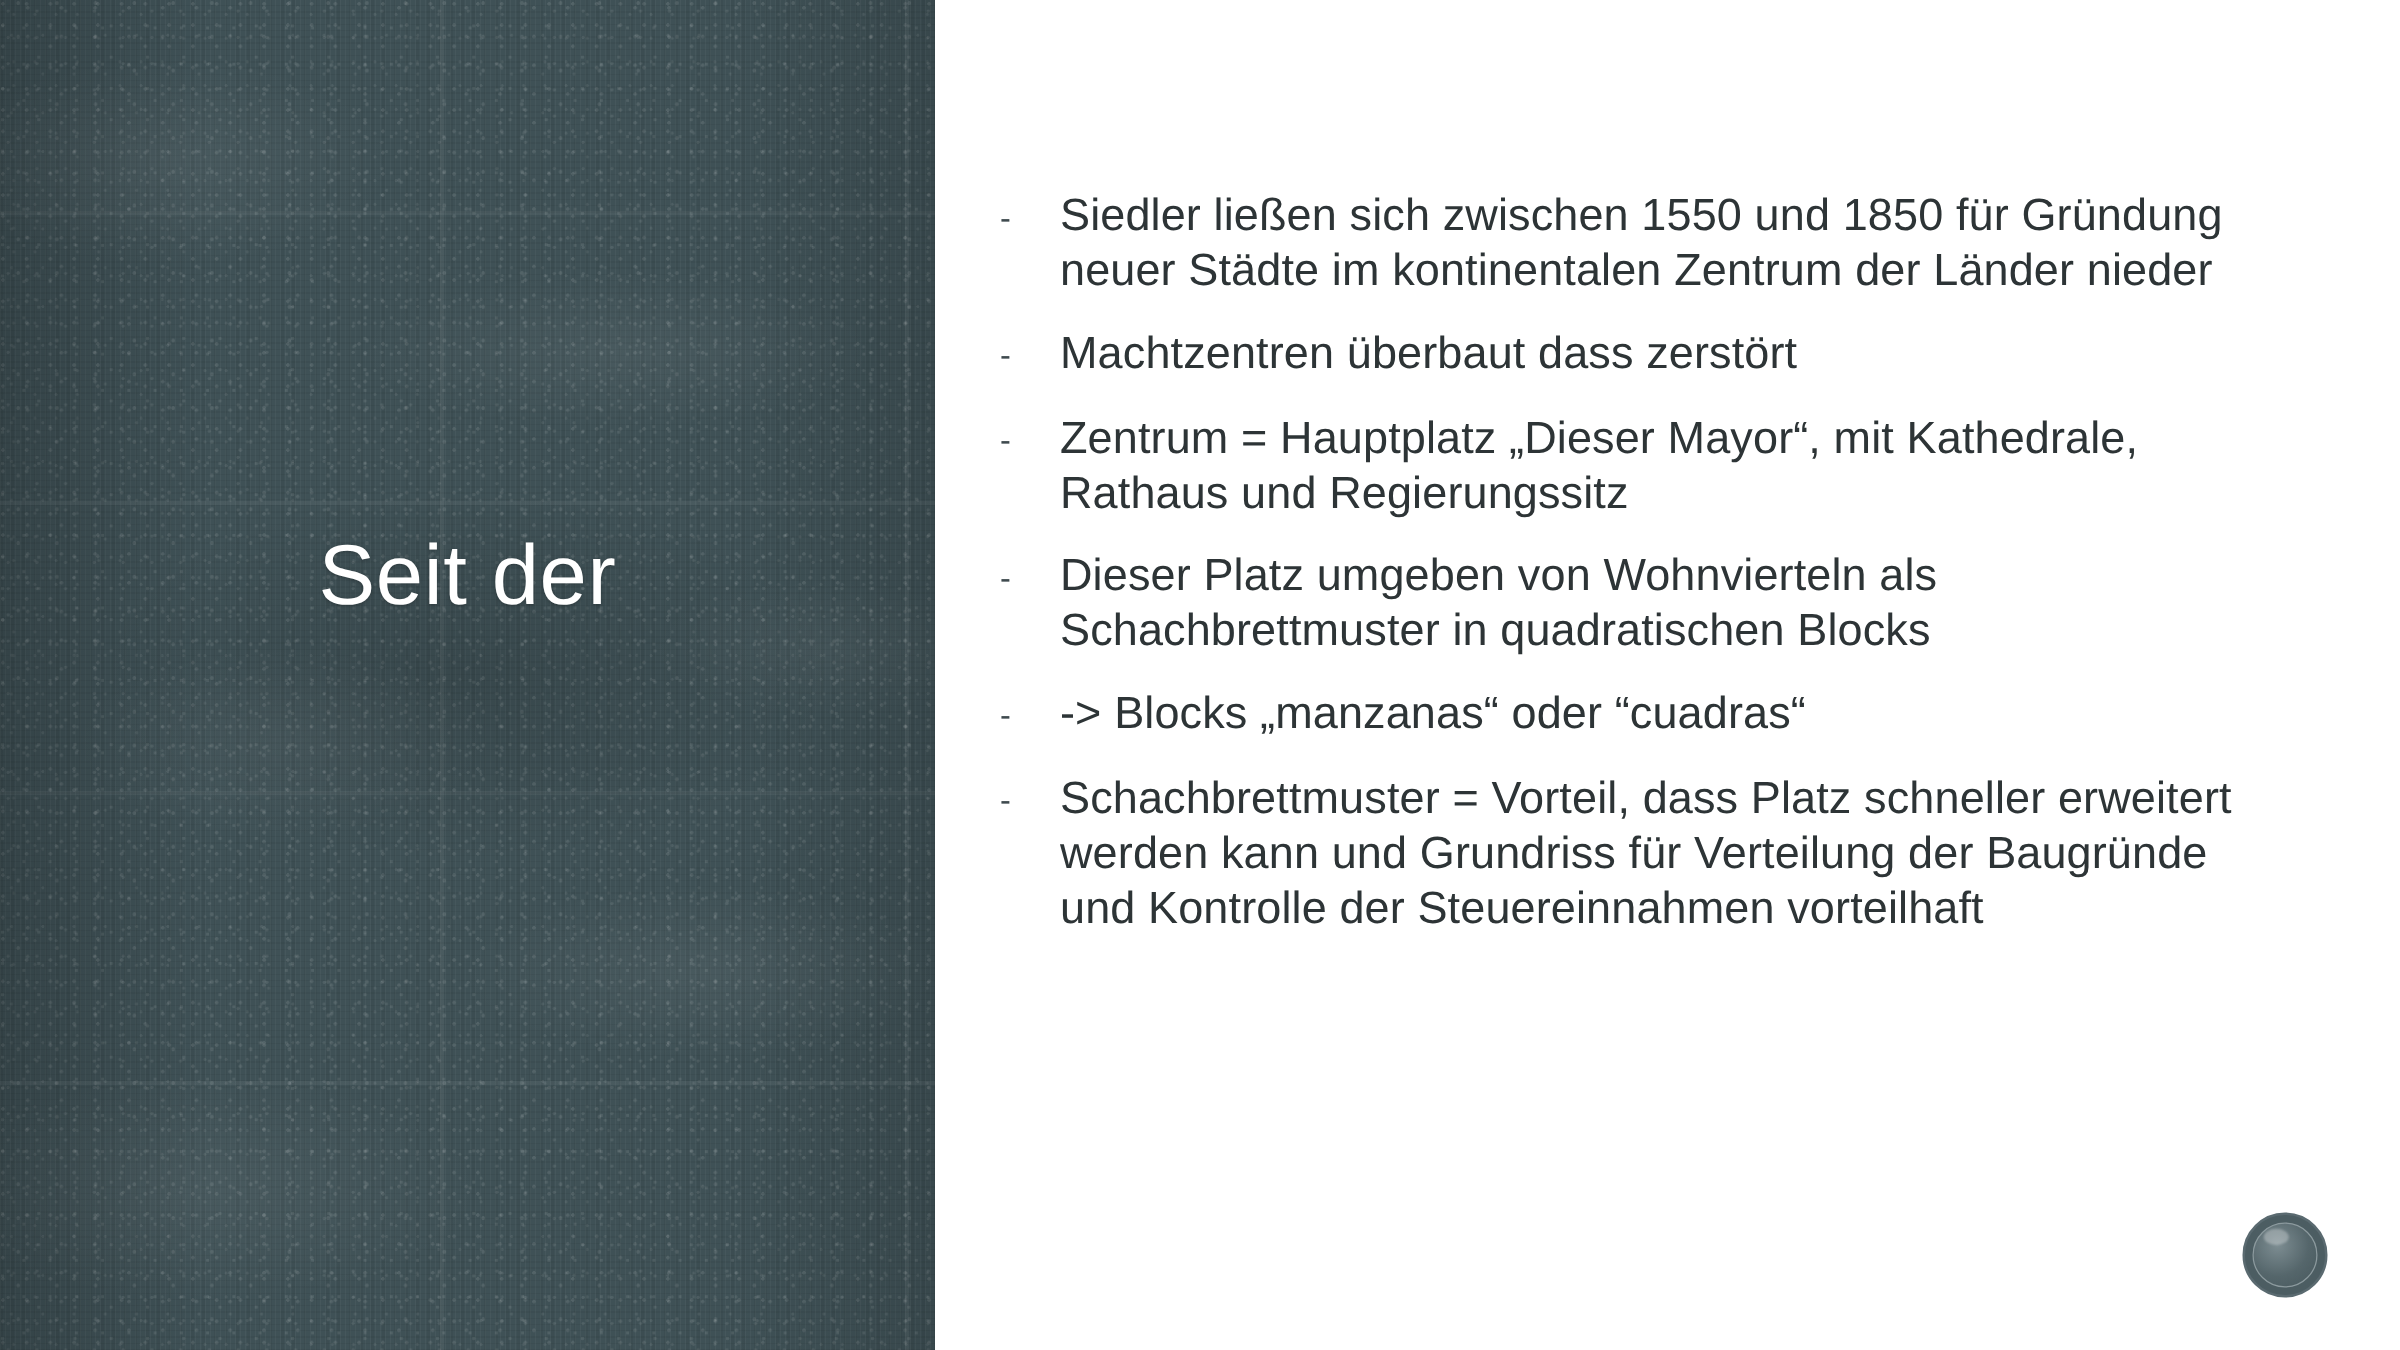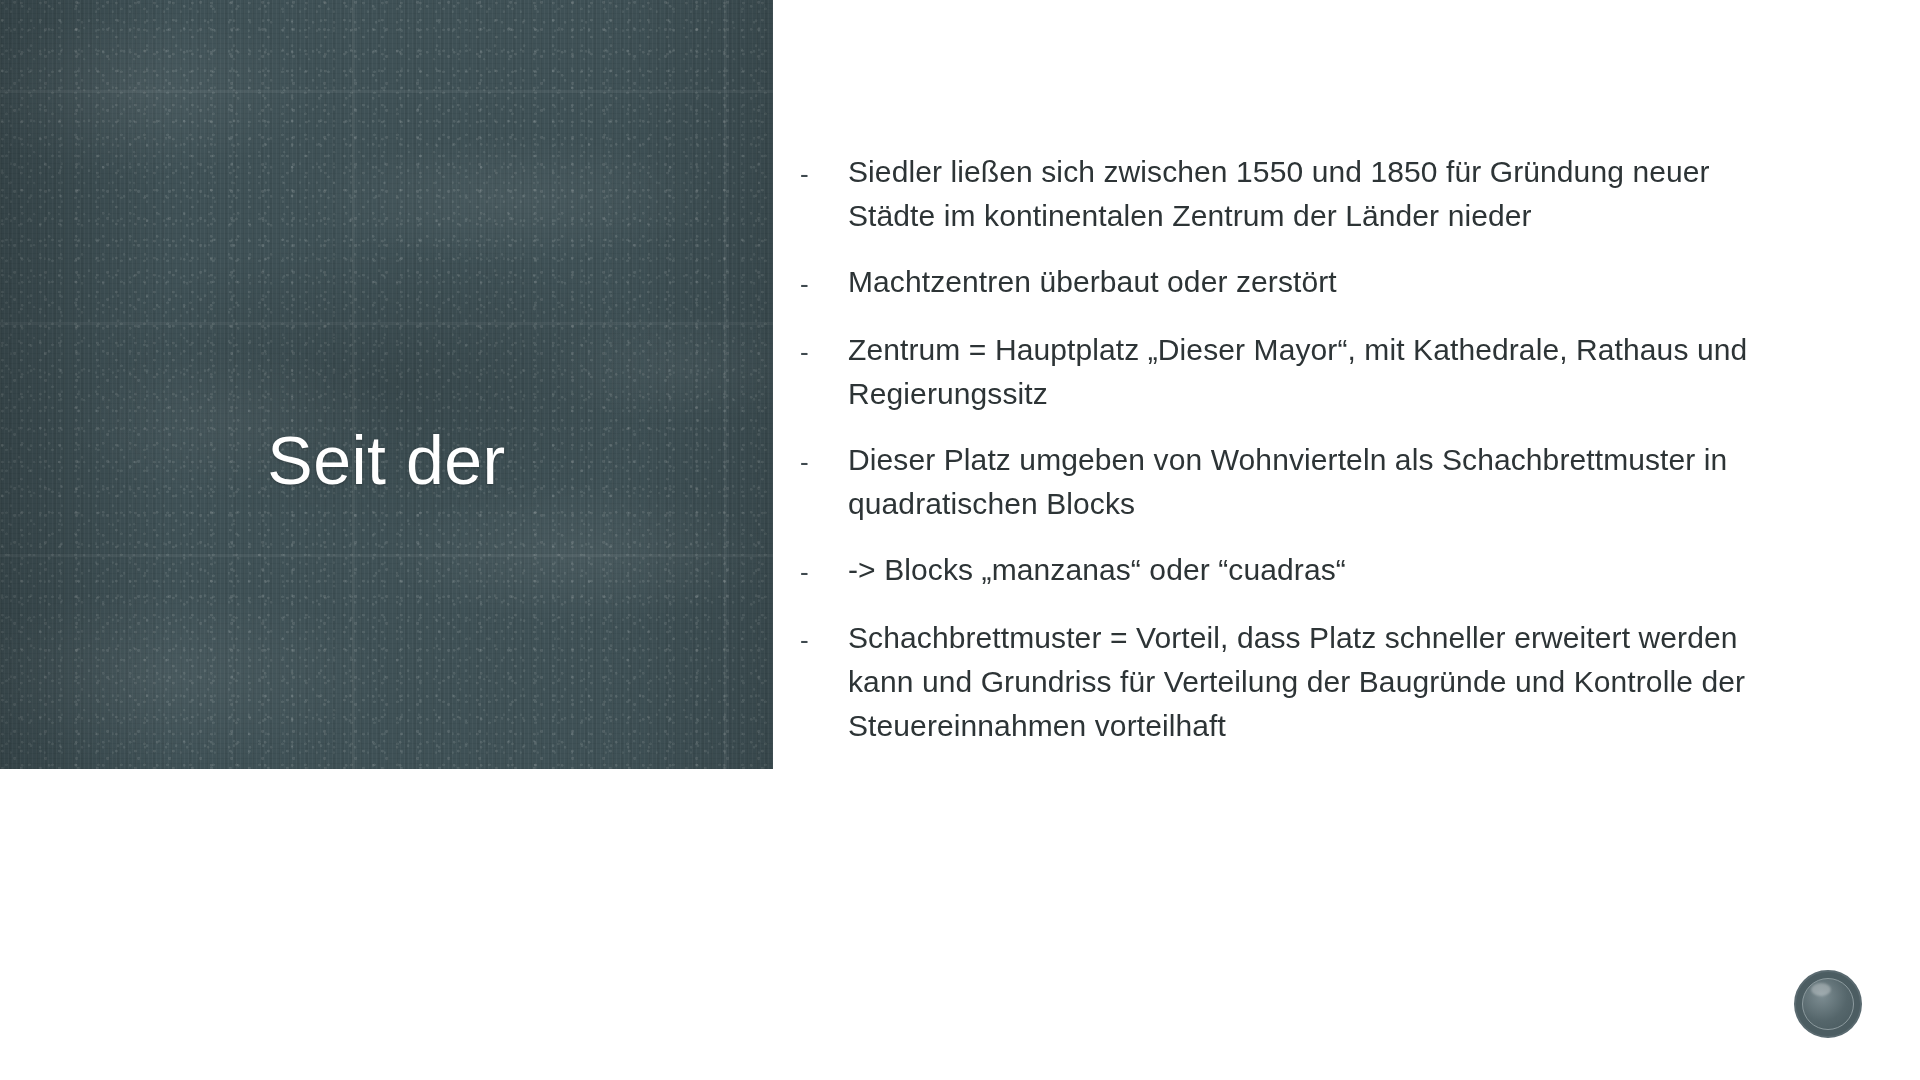--- a/index.html
+++ b/index.html
@@ -20,24 +20,23 @@
     background: #ffffff;
     overflow: hidden;
   }
 
   
   .left-panel {
     position: absolute;
     left: 0;
     top: 0;
     width: 748px;
-    height: 769px;
+    height: 1080px;
     background-color: #415257;
     overflow: hidden;
-    padding-left: 25px;
   }
   .tex-base {
     position: absolute;
     inset: 0;
     background-color: #3f5156;
     background-image:
       radial-gradient(circle at 12% 18%, rgba(255,255,255,0.10) 0 1.2px, transparent 1.6px),
       radial-gradient(circle at 28% 42%, rgba(255,255,255,0.09) 0 1.1px, transparent 1.5px),
       radial-gradient(circle at 47% 9%,  rgba(255,255,255,0.10) 0 1.3px, transparent 1.7px),
       radial-gradient(circle at 64% 61%, rgba(255,255,255,0.08) 0 1.0px, transparent 1.4px),
@@ -117,21 +116,21 @@
     width: 48px;
     flex: 0 0 48px;
     color: #3f4a4f;
     font-size: 26px;
     line-height: 44px;
     padding-top: 2px;
   }
   .bullet .btext {
     flex: 1;
     color: #2d3436;
-    font-size: 30px;
+    font-size: 36px;
     line-height: 44px;
     font-weight: 400;
     letter-spacing: 0.1px;
   }
 
   
   .seal {
     position: absolute;
     right: 58px;
     bottom: 42px;
@@ -182,21 +181,21 @@
 
   <div class="content">
 
     <div class="bullet">
       <div class="dash">-</div>
       <div class="btext">Siedler ließen sich zwischen 1550 und 1850 für Gründung  neuer Städte im kontinentalen Zentrum der Länder nieder</div>
     </div>
 
     <div class="bullet">
       <div class="dash">-</div>
-      <div class="btext">Machtzentren überbaut oder zerstört</div>
+      <div class="btext">Machtzentren überbaut dass zerstört</div>
     </div>
 
     <div class="bullet">
       <div class="dash">-</div>
       <div class="btext">Zentrum = Hauptplatz „Dieser Mayor“, mit Kathedrale, Rathaus und Regierungssitz</div>
     </div>
 
     <div class="bullet">
       <div class="dash">-</div>
       <div class="btext">Dieser Platz umgeben von Wohnvierteln als Schachbrettmuster in quadratischen Blocks</div>

